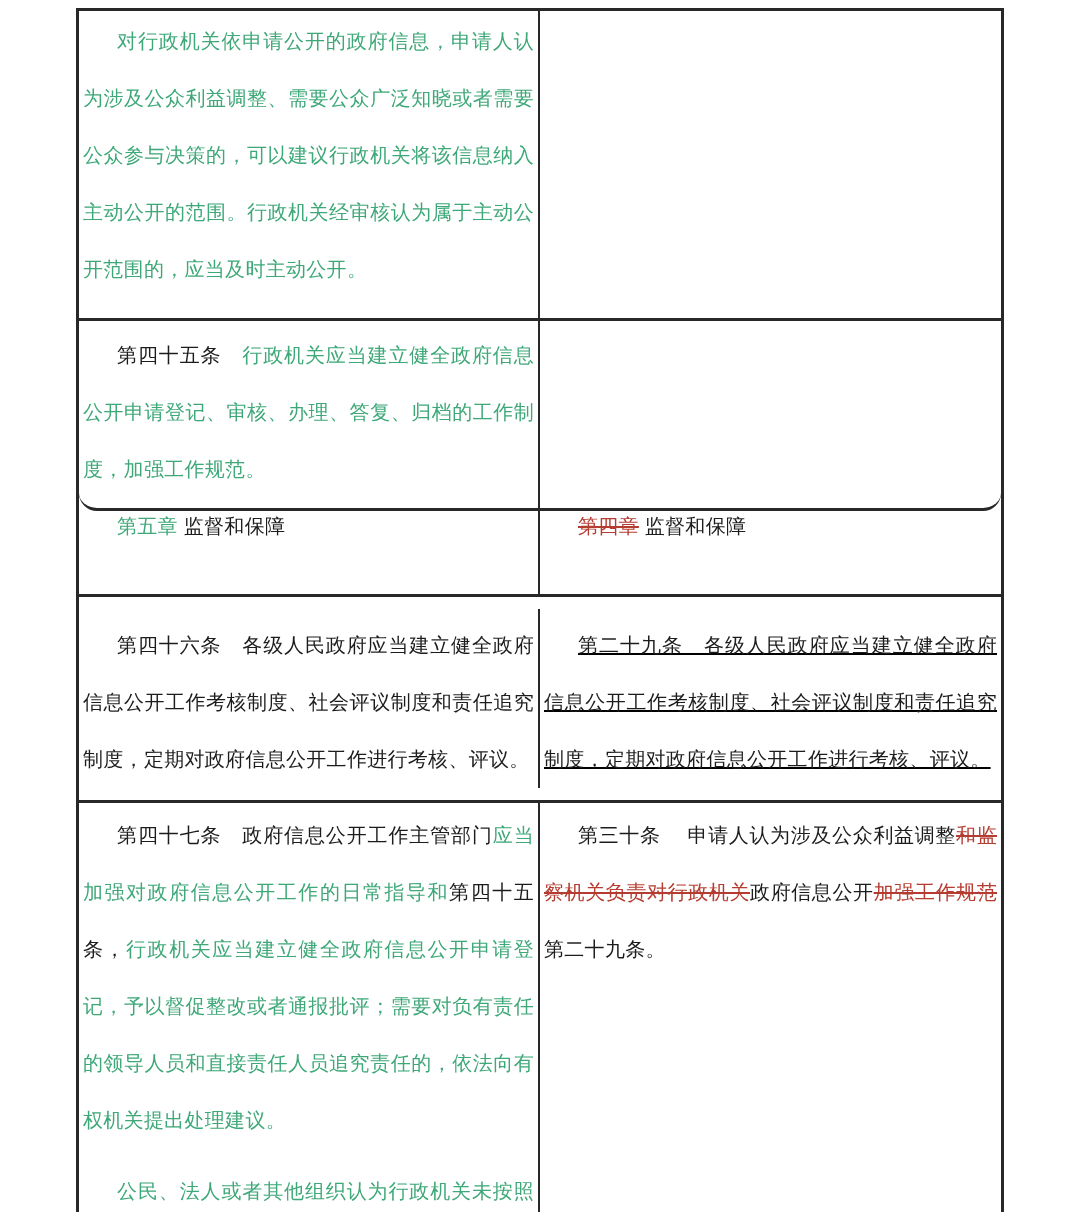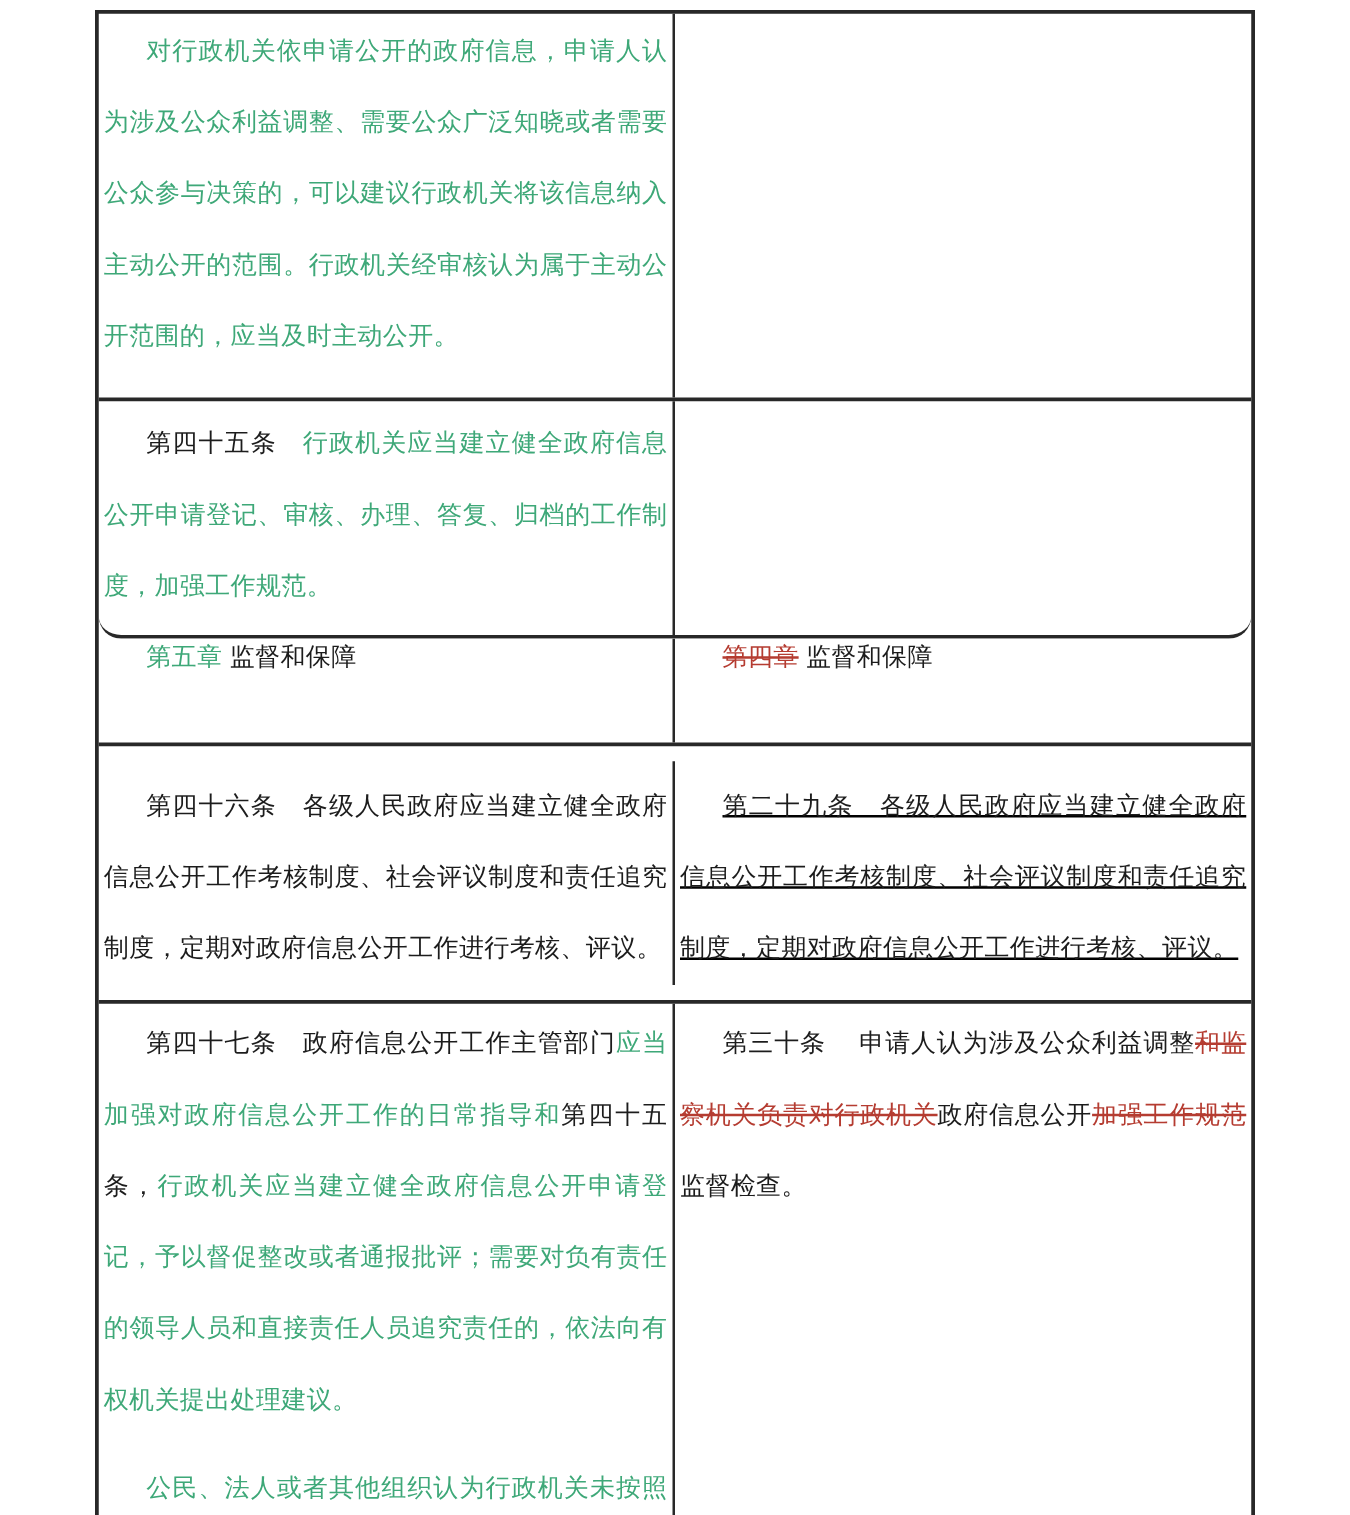--- a/index.html
+++ b/index.html
@@ -89,16 +89,16 @@
       <div class="cell right" style="padding-top: 8px; text-decoration: underline;">
         <p><span class="seg-base">第二十九条　各级人民政府应当建立健全政府信息公开工作考核制度、社会评议制度和责任追究制度，定期对政府信息公开工作进行考核、评议。</span></p>
       </div>
     </div>
     <div class="row" style="height: 409px;">
       <div class="cell left" style="padding-top: 4px;">
         <p><span class="seg-base">第四十七条　政府信息公开工作主管部门</span><span class="seg-added">应当加强对政府信息公开工作的日常指导和</span><span class="seg-base">第四十五条，</span><span class="seg-added">行政机关应当建立健全政府信息公开申请登记，予以督促整改或者通报批评；需要对负有责任的领导人员和直接责任人员追究责任的，依法向有权机关提出处理建议。</span></p>
         <p><span class="seg-added">公民、法人或者其他组织认为行政机关未按照要求主动公开政府信息或者对政府信息公开申请不依法答</span></p>
       </div>
       <div class="cell right" style="padding-top: 4px;">
-        <p><span class="seg-base">第三十条　 申请人认为涉及公众利益调整</span><span class="seg-removed">和监察机关负责对行政机关</span><span class="seg-base">政府信息公开</span><span class="seg-removed">加强工作规范</span><span class="seg-base">监督检查。</span></p>
+        <p><span class="seg-base">第三十条　 申请人认为涉及公众利益调整</span><span class="seg-removed">和监察机关负责对行政机关</span><span class="seg-base">政府信息公开</span><span class="seg-removed">加强工作规范</span><span class="seg-base">第二十九条。</span></p>
       </div>
     </div>
   </div>
 
 </body></html>

